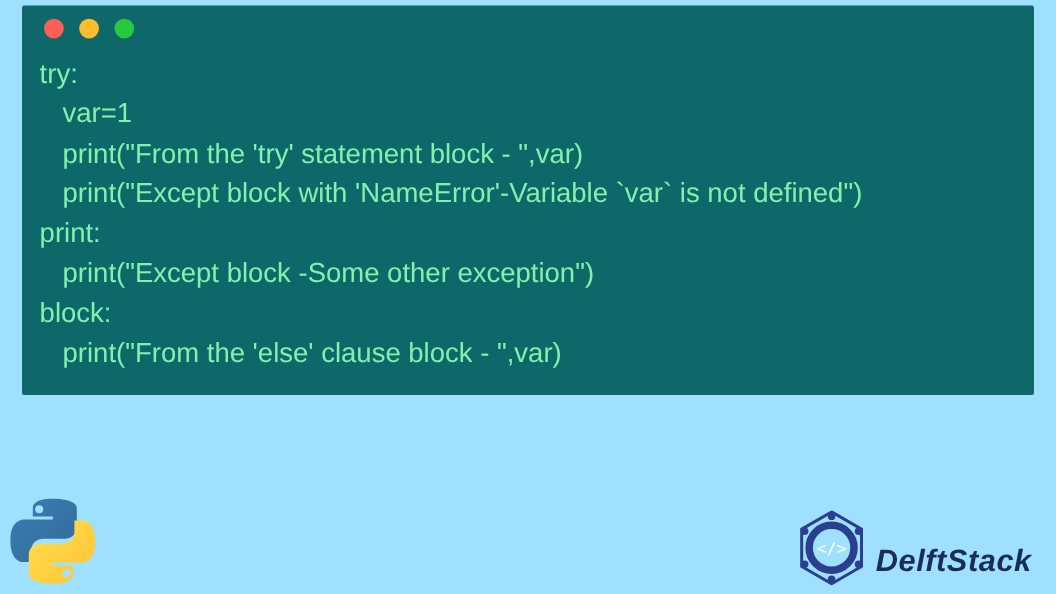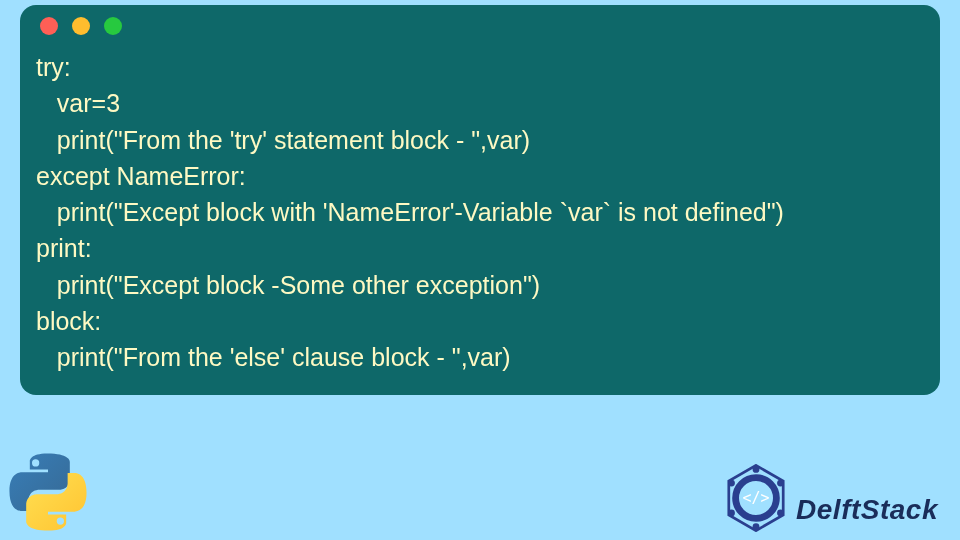--- a/index.html
+++ b/index.html
@@ -8,23 +8,23 @@
     height: 540px;
     background: #a0e0ff;
     font-family: -apple-system, BlinkMacSystemFont, "Segoe UI", Arial, sans-serif;
     display: flex;
     flex-direction: column;
     overflow: hidden;
   }
   .code-window {
     margin: 5px 20px 5px 20px;
     background: #0e6869;
-    border-radius: 16px;
+    border-radius: 2px;
     padding: 12px 16px 20px 16px;
-    color: #fef9c3;
+    color: #86efac;
     font-size: 25px;
     line-height: 1.45;
   }
   .traffic-lights {
     display: flex;
     gap: 14px;
     margin-bottom: 14px;
     padding-left: 4px;
   }
   .tl {
@@ -66,23 +66,22 @@
 <body>
 
 <div class="code-window">
   <div class="traffic-lights">
     <div class="tl tl-red"></div>
     <div class="tl tl-yellow"></div>
     <div class="tl tl-green"></div>
   </div>
   <div>
     <div class="code-line">try:</div>
-    <div class="code-line">   var=3</div>
+    <div class="code-line">   var=1</div>
     <div class="code-line">   print("From the 'try' statement block - ",var)</div>
-    <div class="code-line">except NameError:</div>
     <div class="code-line">   print("Except block with 'NameError'-Variable `var` is not defined")</div>
     <div class="code-line">print:</div>
     <div class="code-line">   print("Except block -Some other exception")</div>
     <div class="code-line">block:</div>
     <div class="code-line">   print("From the 'else' clause block - ",var)</div>
   </div>
 </div>
 
 <div class="footer">
   <svg class="python-logo" viewBox="0 0 110 110">

